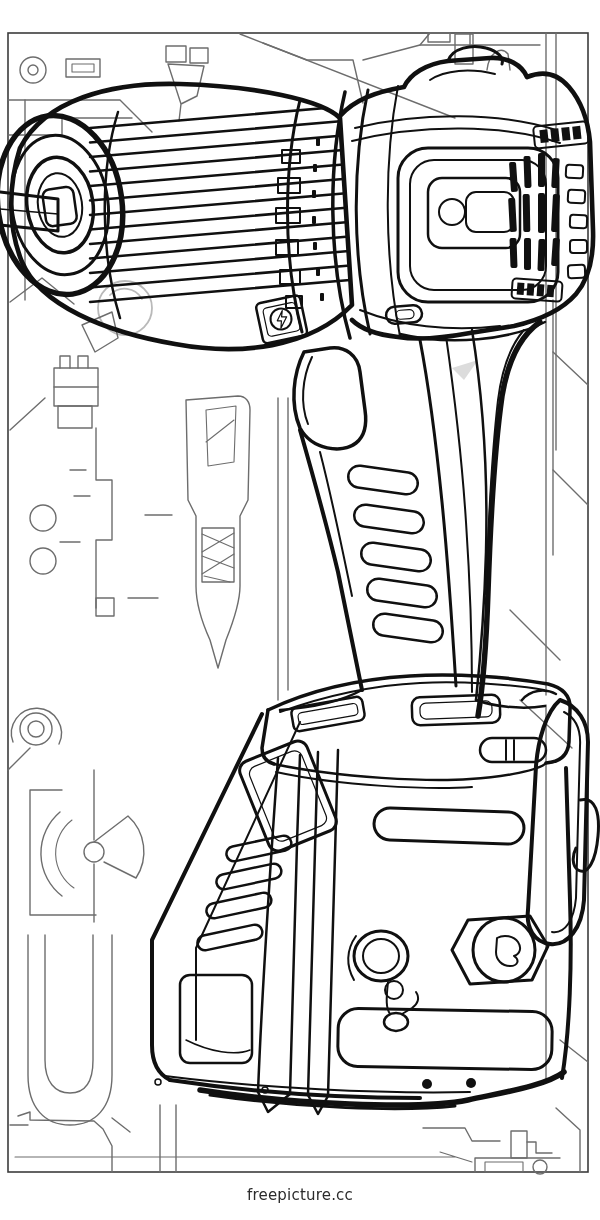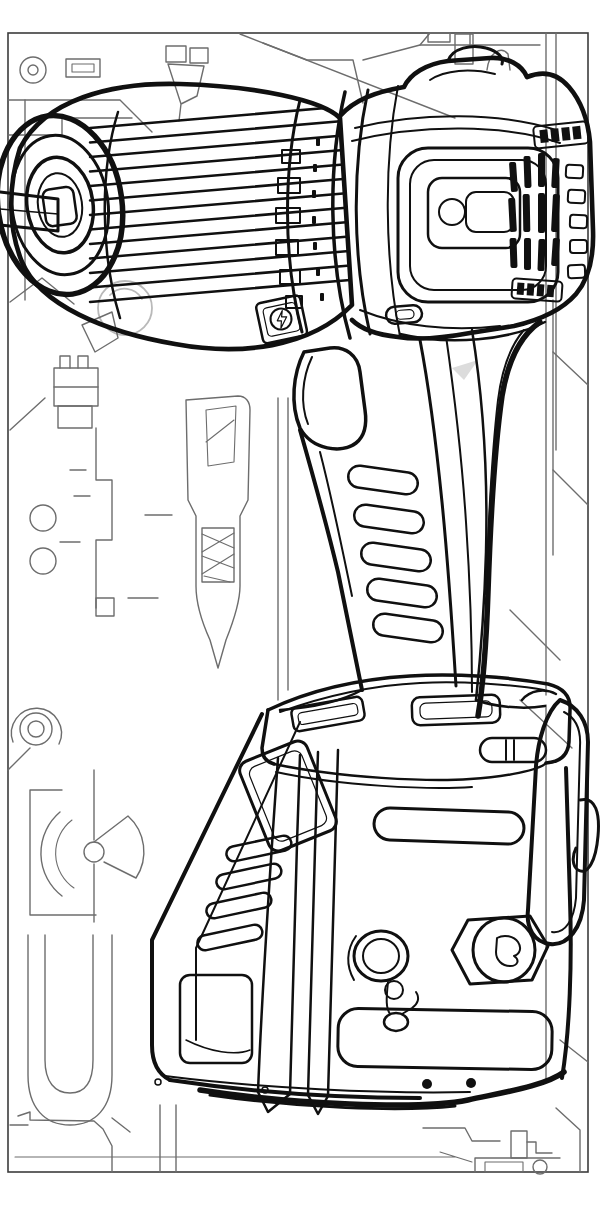--- a/index.html
+++ b/index.html
@@ -334,13 +334,14 @@
 
     <g>
       <path class="k4" d="M560,700 C578,706 588,722 588,742 L584,900 C582,928 568,946 550,944 C534,942 526,928 528,910 L536,766 C538,740 546,712 560,700 Z"></path>
       <path class="k2" d="M564,712 C576,718 581,730 580,746 L576,898 C574,920 565,934 552,932"></path>
       <path class="k3" d="M580,800 C596,796 600,814 598,836 C596,860 588,876 578,870 C572,866 572,856 576,848"></path>
       <path class="k25" d="M522,700 C530,690 545,688 556,694"></path>
     </g>
   </g>
 </svg>
 
+<div class="watermark">freepicture.cc</div>
 </div>
 
 </body></html>

